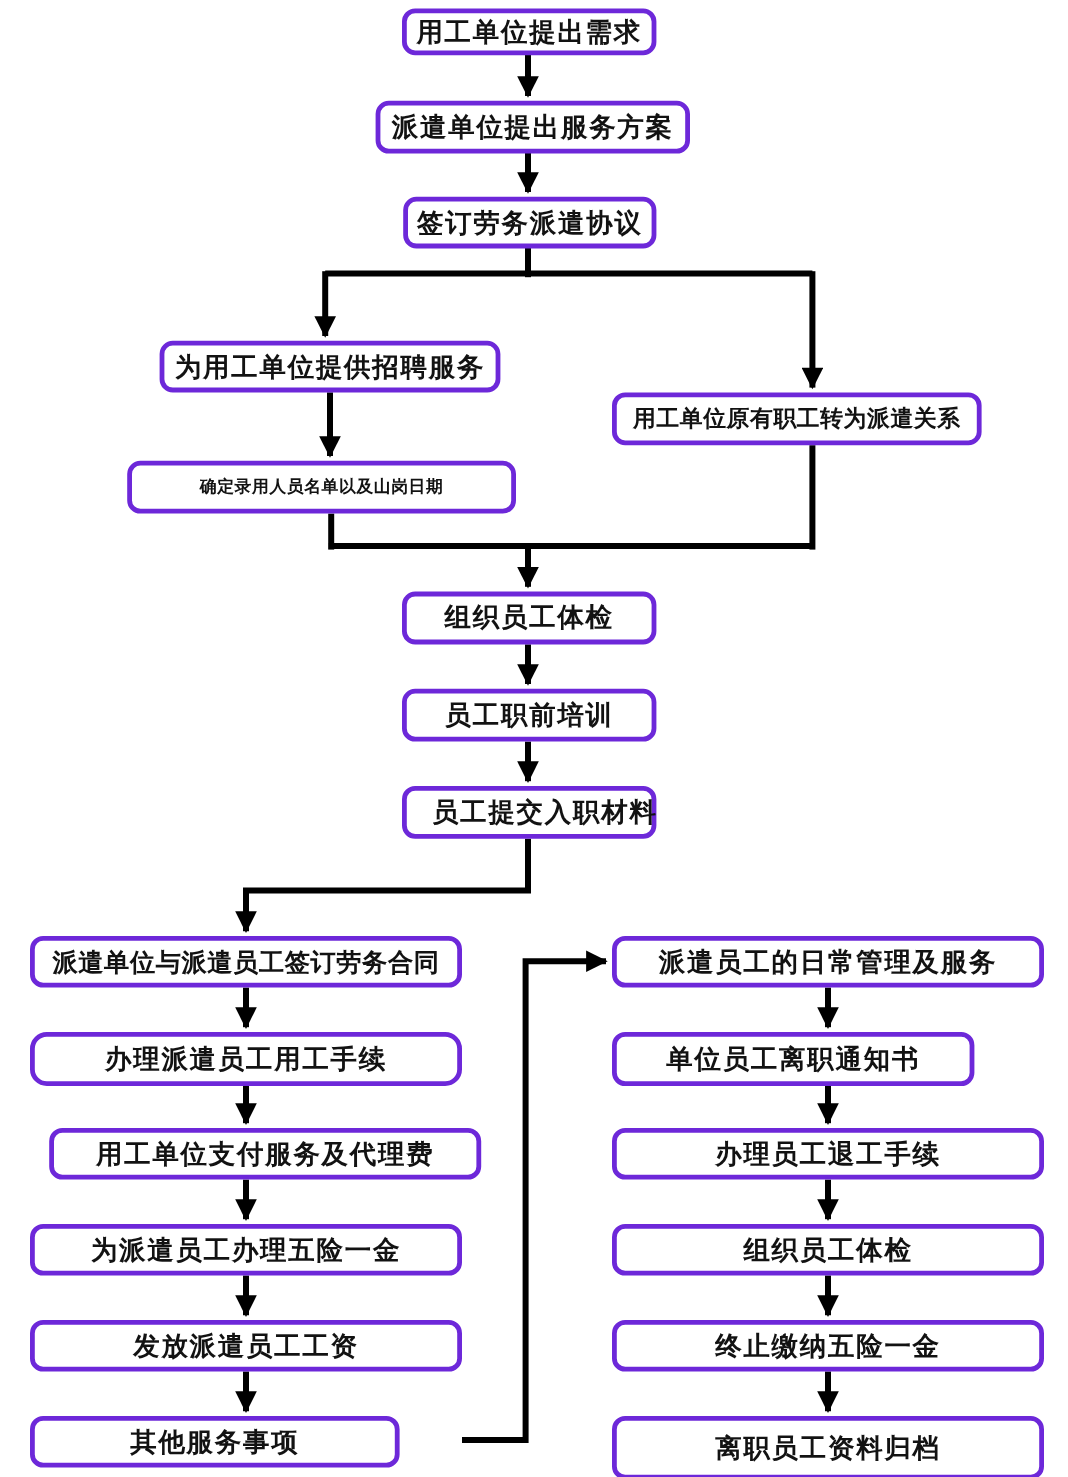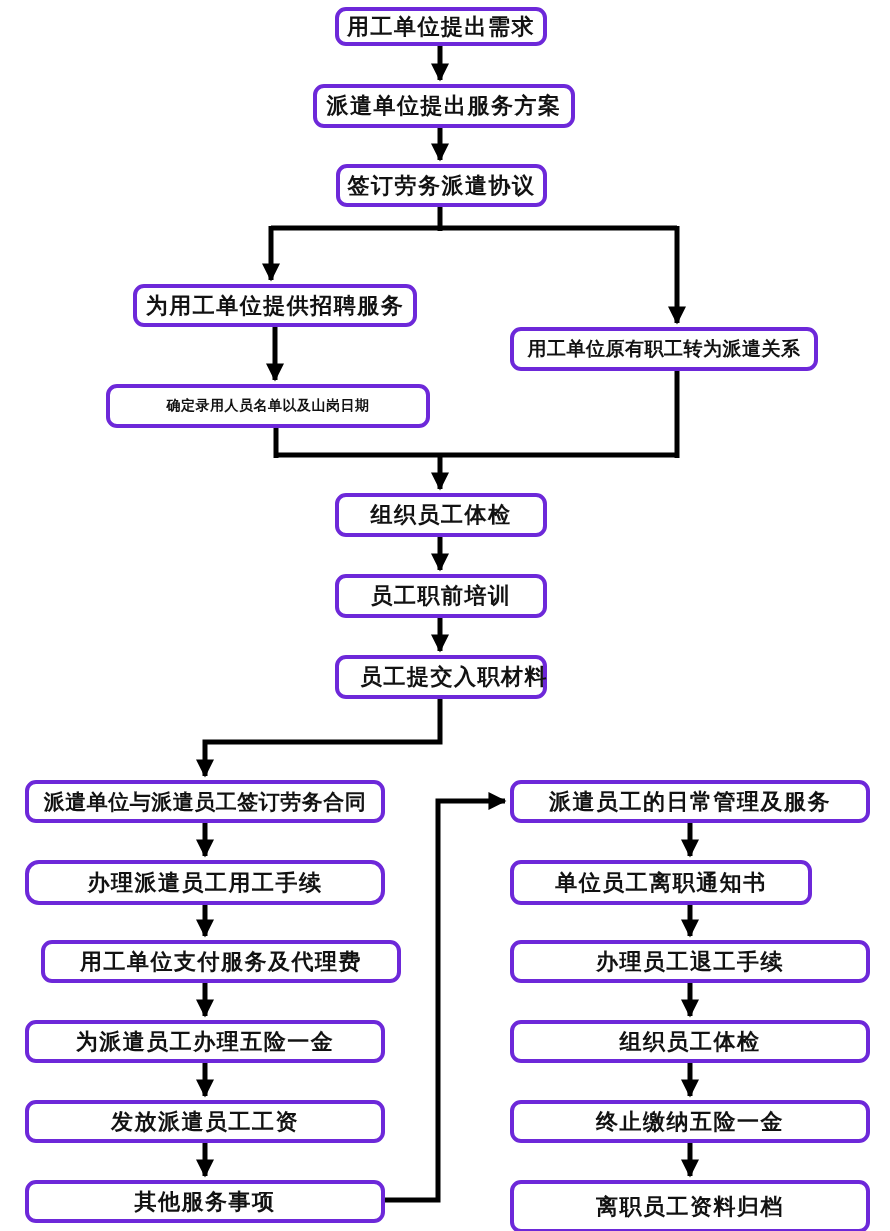--- a/index.html
+++ b/index.html
@@ -37,21 +37,21 @@
   
   .n-physical {left:335px;top:493px;width:212px;height:44px;}
   .n-training {left:335px;top:574px;width:212px;height:44px;}
   .n-materials{left:335px;top:655px;width:212px;height:44px;padding-left:26px;}
   
   .n-contract  {left:25px;top:780px; width:360px;height:43px;font-size:21px;letter-spacing:0.5px;}
   .n-procedures{left:25px;top:860px; width:360px;height:45px;border-radius:14px;}
   .n-payment   {left:41px;top:940px; width:360px;height:43px;}
   .n-insurance {left:25px;top:1020px;width:360px;height:43px;}
   .n-salary    {left:25px;top:1100px;width:360px;height:43px;}
-  .n-other     {left:25px;top:1180px;width:360px;height:43px;}
+  .n-other     {left:25px;top:1180px;width:308px;height:43px;}
   
   .n-daily         {left:510px;top:780px; width:360px;height:43px;}
   .n-resign-notice {left:510px;top:860px; width:302px;height:45px;}
   .n-quit          {left:510px;top:940px; width:360px;height:43px;}
   .n-stop-salary   {left:510px;top:1020px;width:360px;height:43px;}
   .n-stop-insurance{left:510px;top:1100px;width:360px;height:43px;}
   .n-archive       {left:510px;top:1180px;width:360px;height:53px;}
 </style>
 </head>
 <body>

